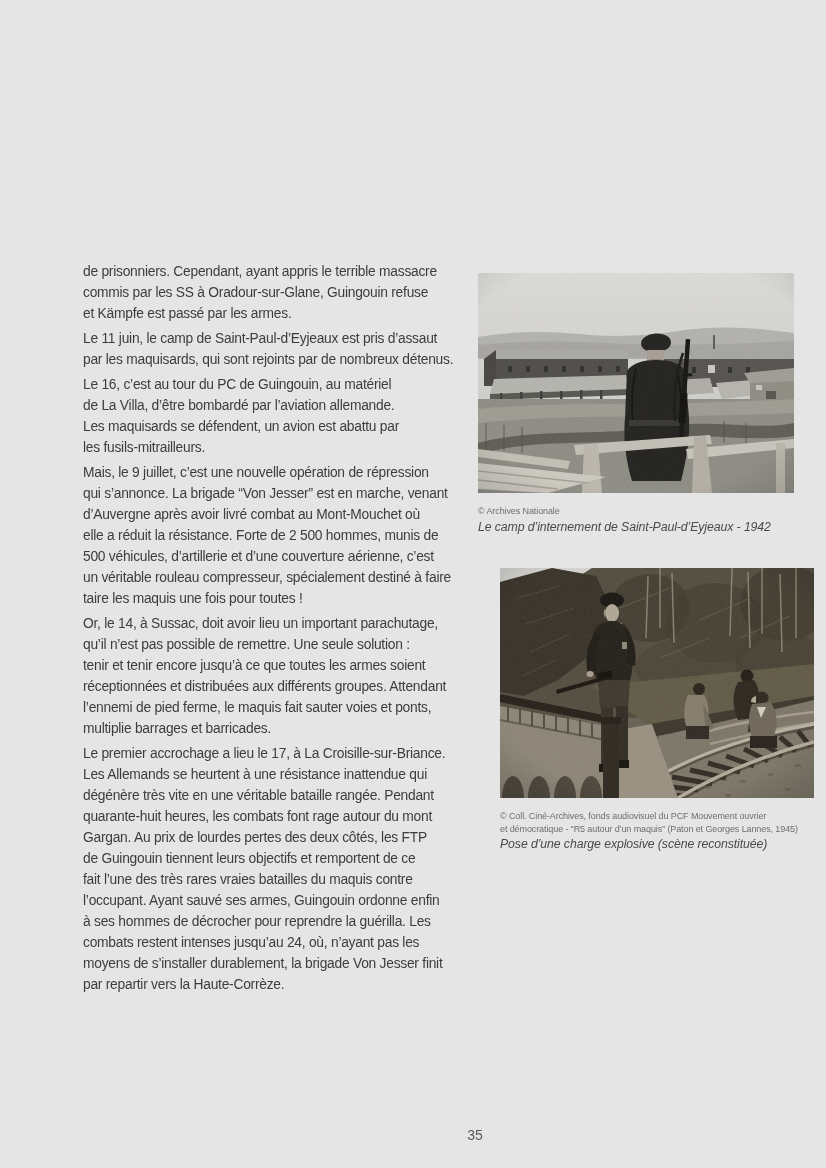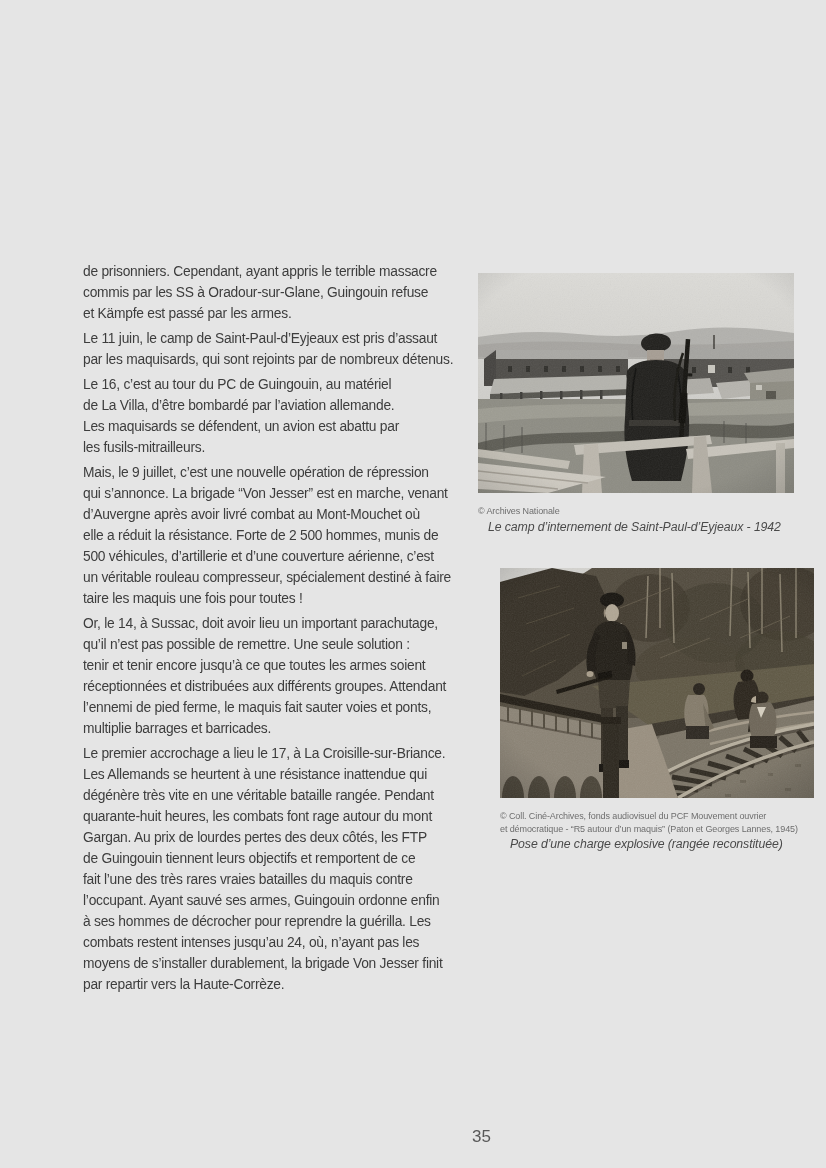--- a/index.html
+++ b/index.html
@@ -15,25 +15,25 @@
   figure { position:absolute; margin:0; }
   .fig-camp { left:478px; top:273px; width:316px; }
   .fig-rail { left:500px; top:568px; width:314px; }
   .photo { display:block; }
   .credit {
     margin-top:12px; font-size:9px; line-height:12.5px; color:#6e6e6e;
     letter-spacing:-0.1px; white-space:pre;
   }
   .caption {
     margin-top:2px; font-size:12.3px; line-height:14px; font-style:italic;
-    color:#4a4a4a; letter-spacing:-0.1px; white-space:pre;margin-left:10px;
+    color:#4a4a4a; letter-spacing:-0.1px; white-space:pre;
   }
   .page-number {
-    position:absolute; left:459px; top:1127px; width:32px; text-align:right;
-    font-size:17px; color:#585858;
+    position:absolute; left:459px; top:1127px; width:32px; text-align:center;
+    font-size:14px; color:#585858;
   }
 </style>
 </head>
 <body>
 
 <div class="page">
 
   <main class="text-col">
     <p>de prisonniers. Cependant, ayant appris le terrible massacre
 commis par les SS à Oradour-sur-Glane, Guingouin refuse
@@ -326,18 +326,18 @@
       </g>
       <g>
         <path d="M56,122 L112,106 L112,110 L57,126 Z" fill="#17130c"></path>
         <rect x="98" y="104" width="14" height="6" fill="#100d08" transform="rotate(-10 105 107)"></rect>
       </g>
       <rect width="314" height="230" filter="url(#p2grain)" opacity="0.12"></rect>
       <rect width="314" height="230" fill="url(#p2vig)"></rect>
     </svg>
     <div class="credit">© Coll. Ciné-Archives, fonds audiovisuel du PCF Mouvement ouvrier
 et démocratique - “R5 autour d’un maquis” (Paton et Georges Lannes, 1945)</div>
-    <figcaption class="caption">Pose d’une charge explosive (rangée reconstituée)</figcaption>
+    <figcaption class="caption">Pose d’une charge explosive (scène reconstituée)</figcaption>
   </figure>
 
   <div class="page-number">35</div>
 
 </div>
 
 </body></html>

